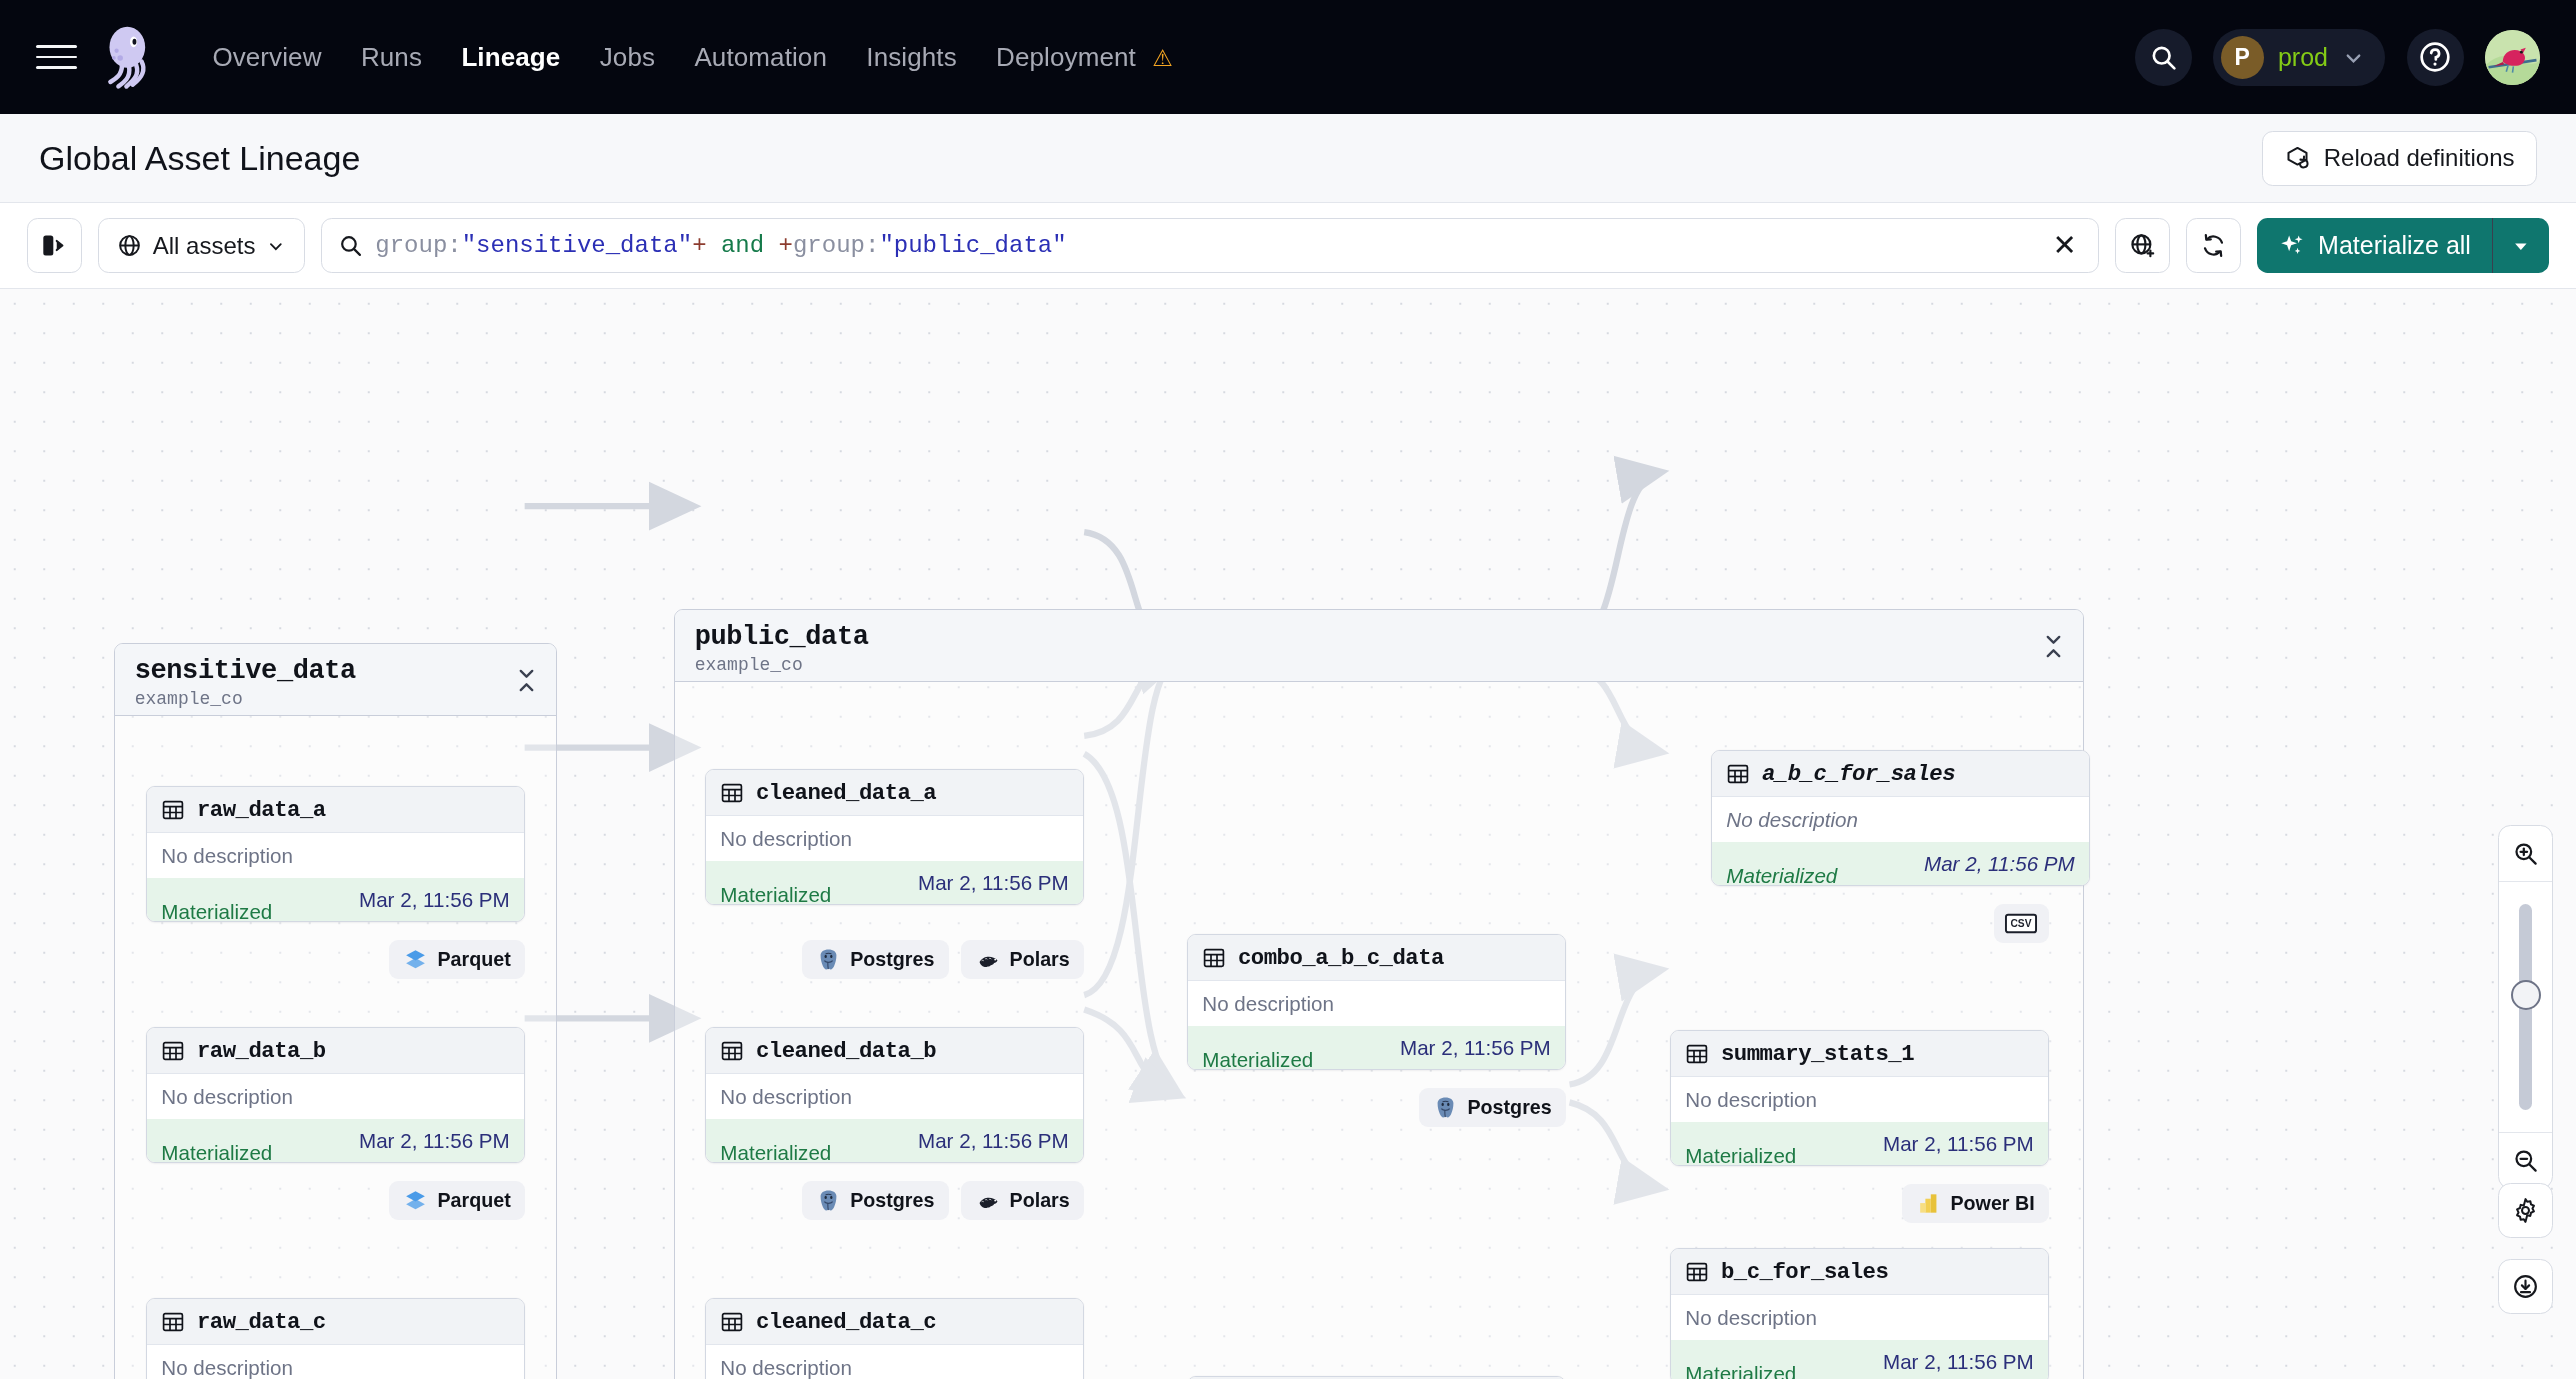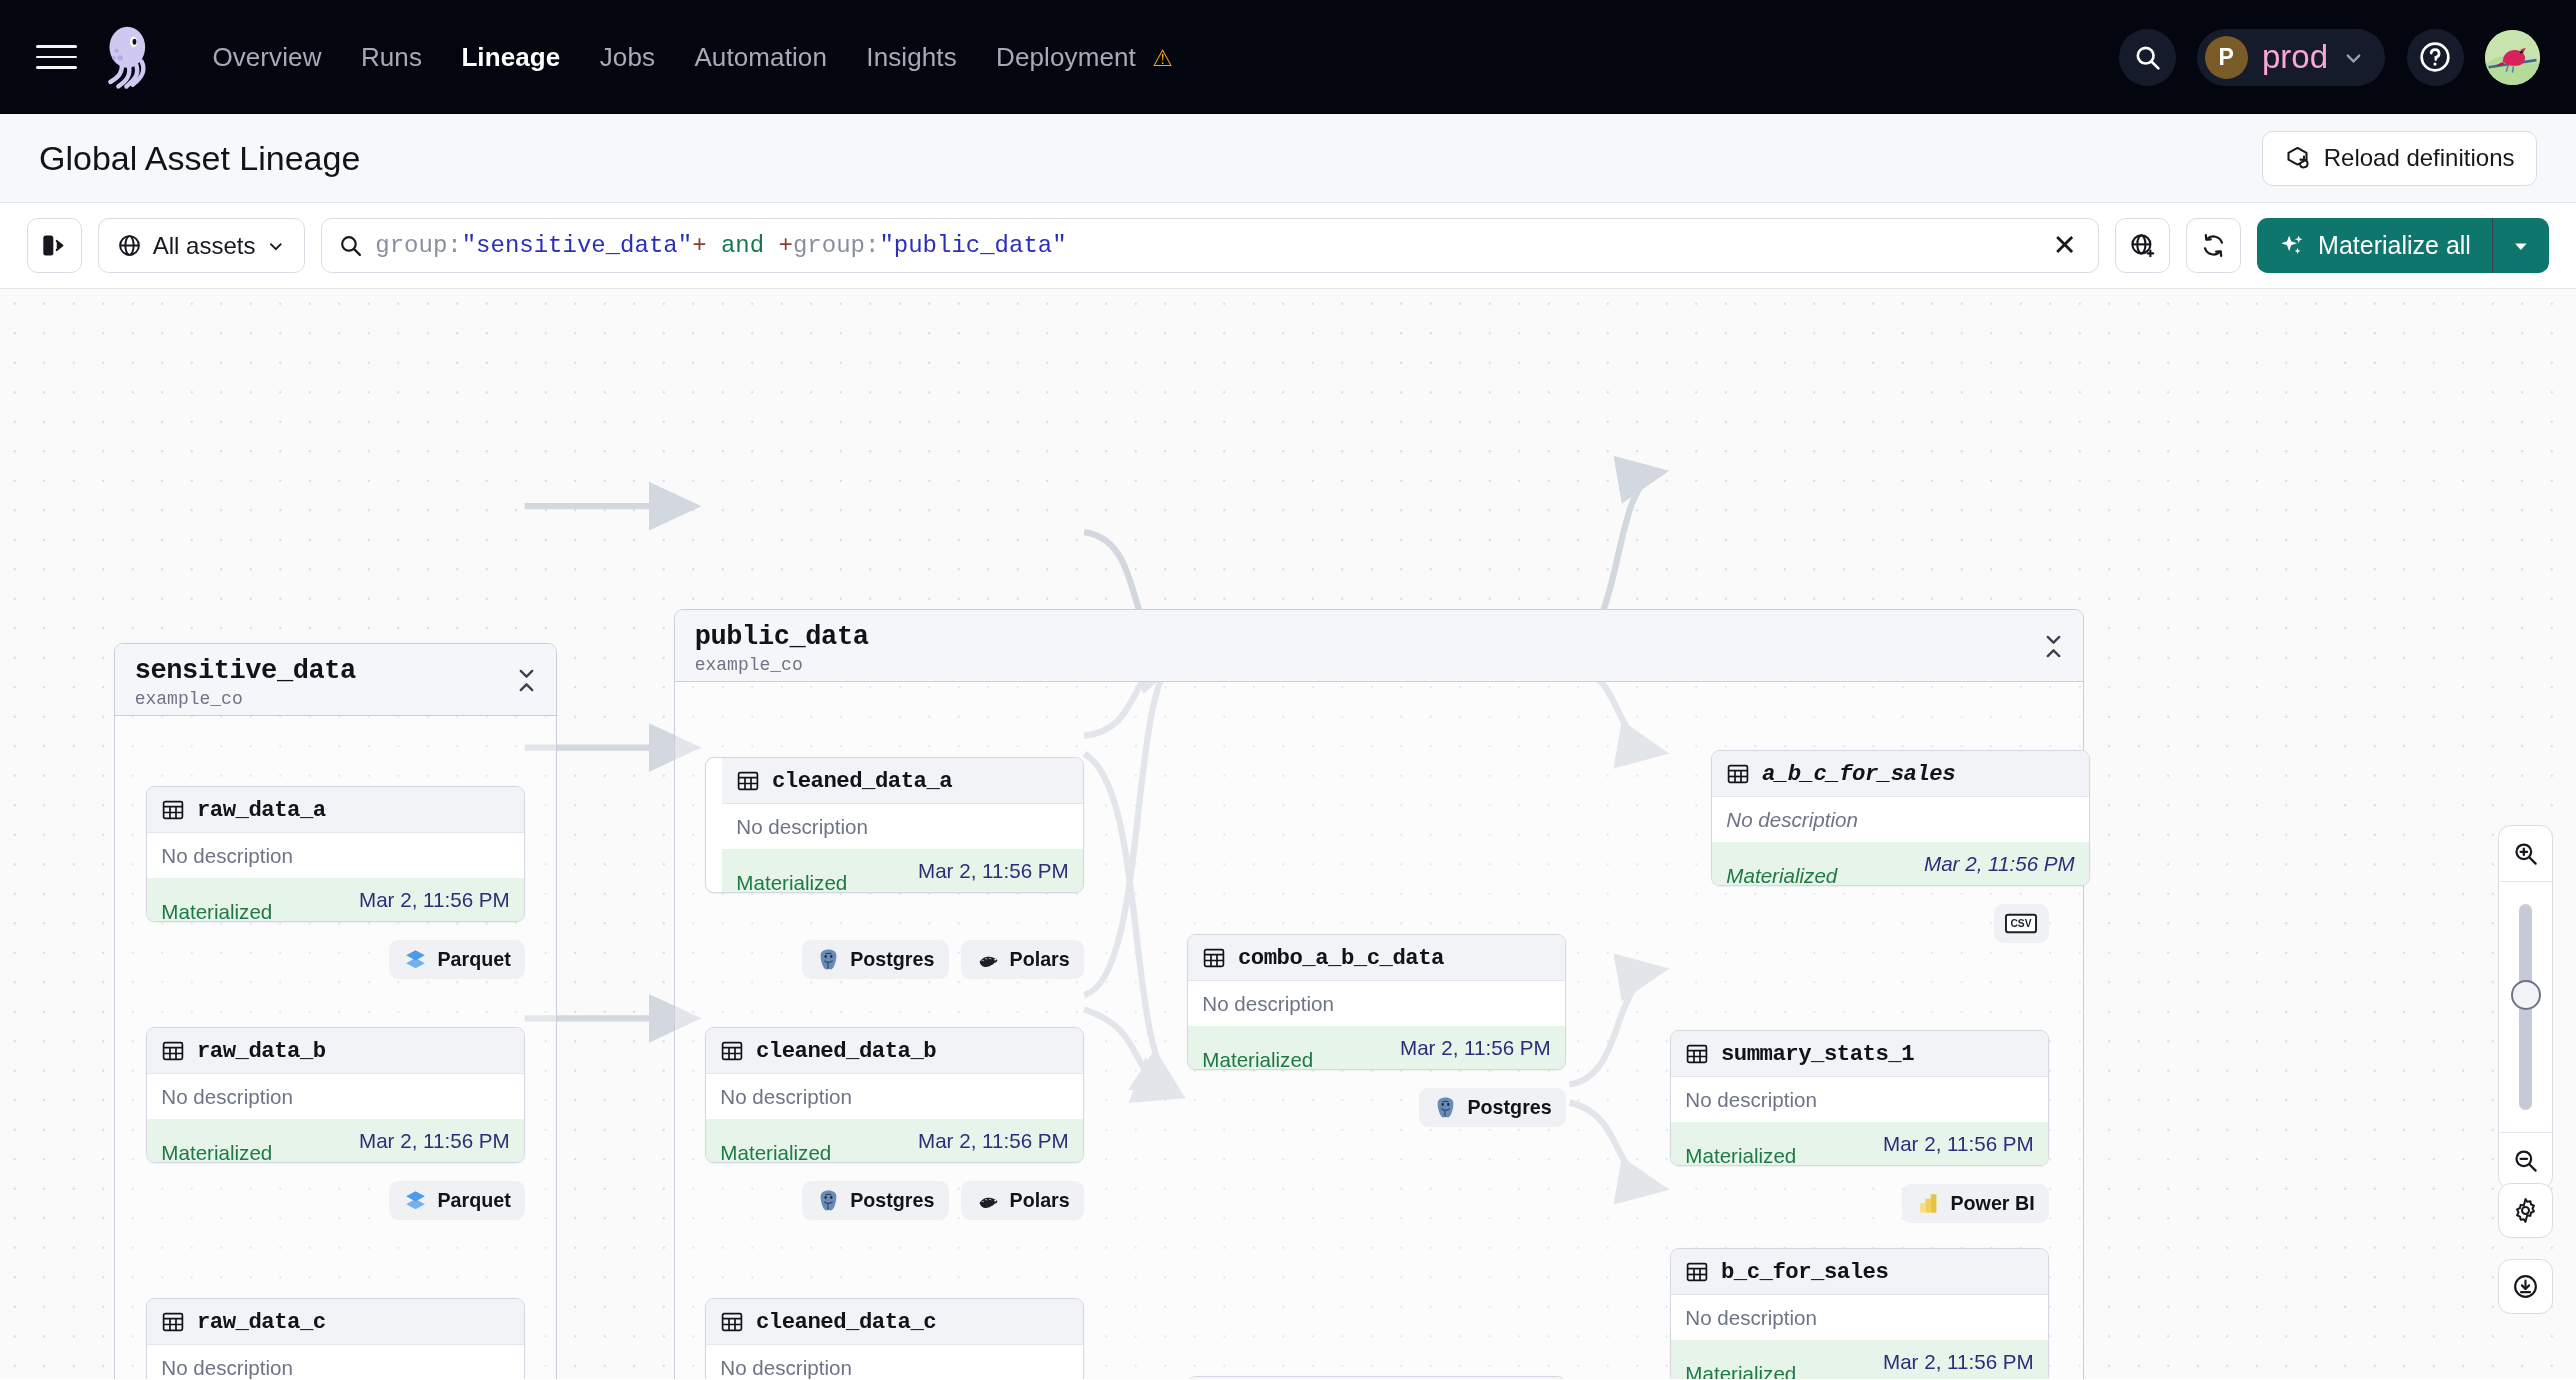--- a/index.html
+++ b/index.html
@@ -33,21 +33,21 @@
     display:flex;align-items:center;justify-content:center;cursor:pointer;
   }
   .deployment-pill {
     height:57px; border-radius:29px; background:#161B2B; display:flex;
     align-items:center; gap:14.3px; padding:0 19.7px 0 7.2px; cursor:pointer;
   }
   .dep-avatar {
     width:43px;height:43px;border-radius:50%;background:#7A5C28;color:#fff;
     display:flex;align-items:center;justify-content:center;font-size:23px;font-weight:600;
   }
-  .dep-name { color:#f9a8d4;font-size:33px; }
+  .dep-name { color:#84cc16;font-size:25px; }
   .user-avatar {
     width:55px;height:55px;border-radius:50%;overflow:hidden;cursor:pointer;
     background:#BFD9A4;
   }
 
   
   .pagehead {
     height:89px; background:#F7F8FA; border-bottom:0.9px solid #E3E6EC;
     display:flex;align-items:center;padding:0 39px;
   }
@@ -439,21 +439,21 @@
         <line x1="2.6" y1="8.6" x2="21.4" y2="8.6"></line>
               <line x1="2.6" y1="14.5" x2="21.4" y2="14.5"></line>
         <line x1="9" y1="8.6" x2="9" y2="20.4"></line>
               <line x1="15" y1="8.6" x2="15" y2="20.4"></line>
             </svg>
           </span>
        <span class="node-name">raw_data_c</span>
      </div>
      <div class="node-desc">No description</div>
      </div>
-      <div class="node" style="left: 705px; top: 468px; padding-left: 16px;">
+      <div class="node" style="left: 705px; top: 480px;">
         <div class="node-head">
        <span style="display:flex">
             <svg width="24" height="24" viewBox="0 0 24 24" fill="none" stroke="#10131A" stroke-width="1.7">
         <rect x="2.6" y="3.6" width="18.8" height="16.8" rx="1.6"></rect>
         <line x1="2.6" y1="8.6" x2="21.4" y2="8.6"></line>
               <line x1="2.6" y1="14.5" x2="21.4" y2="14.5"></line>
         <line x1="9" y1="8.6" x2="9" y2="20.4"></line>
               <line x1="15" y1="8.6" x2="15" y2="20.4"></line>
             </svg>
           </span>

